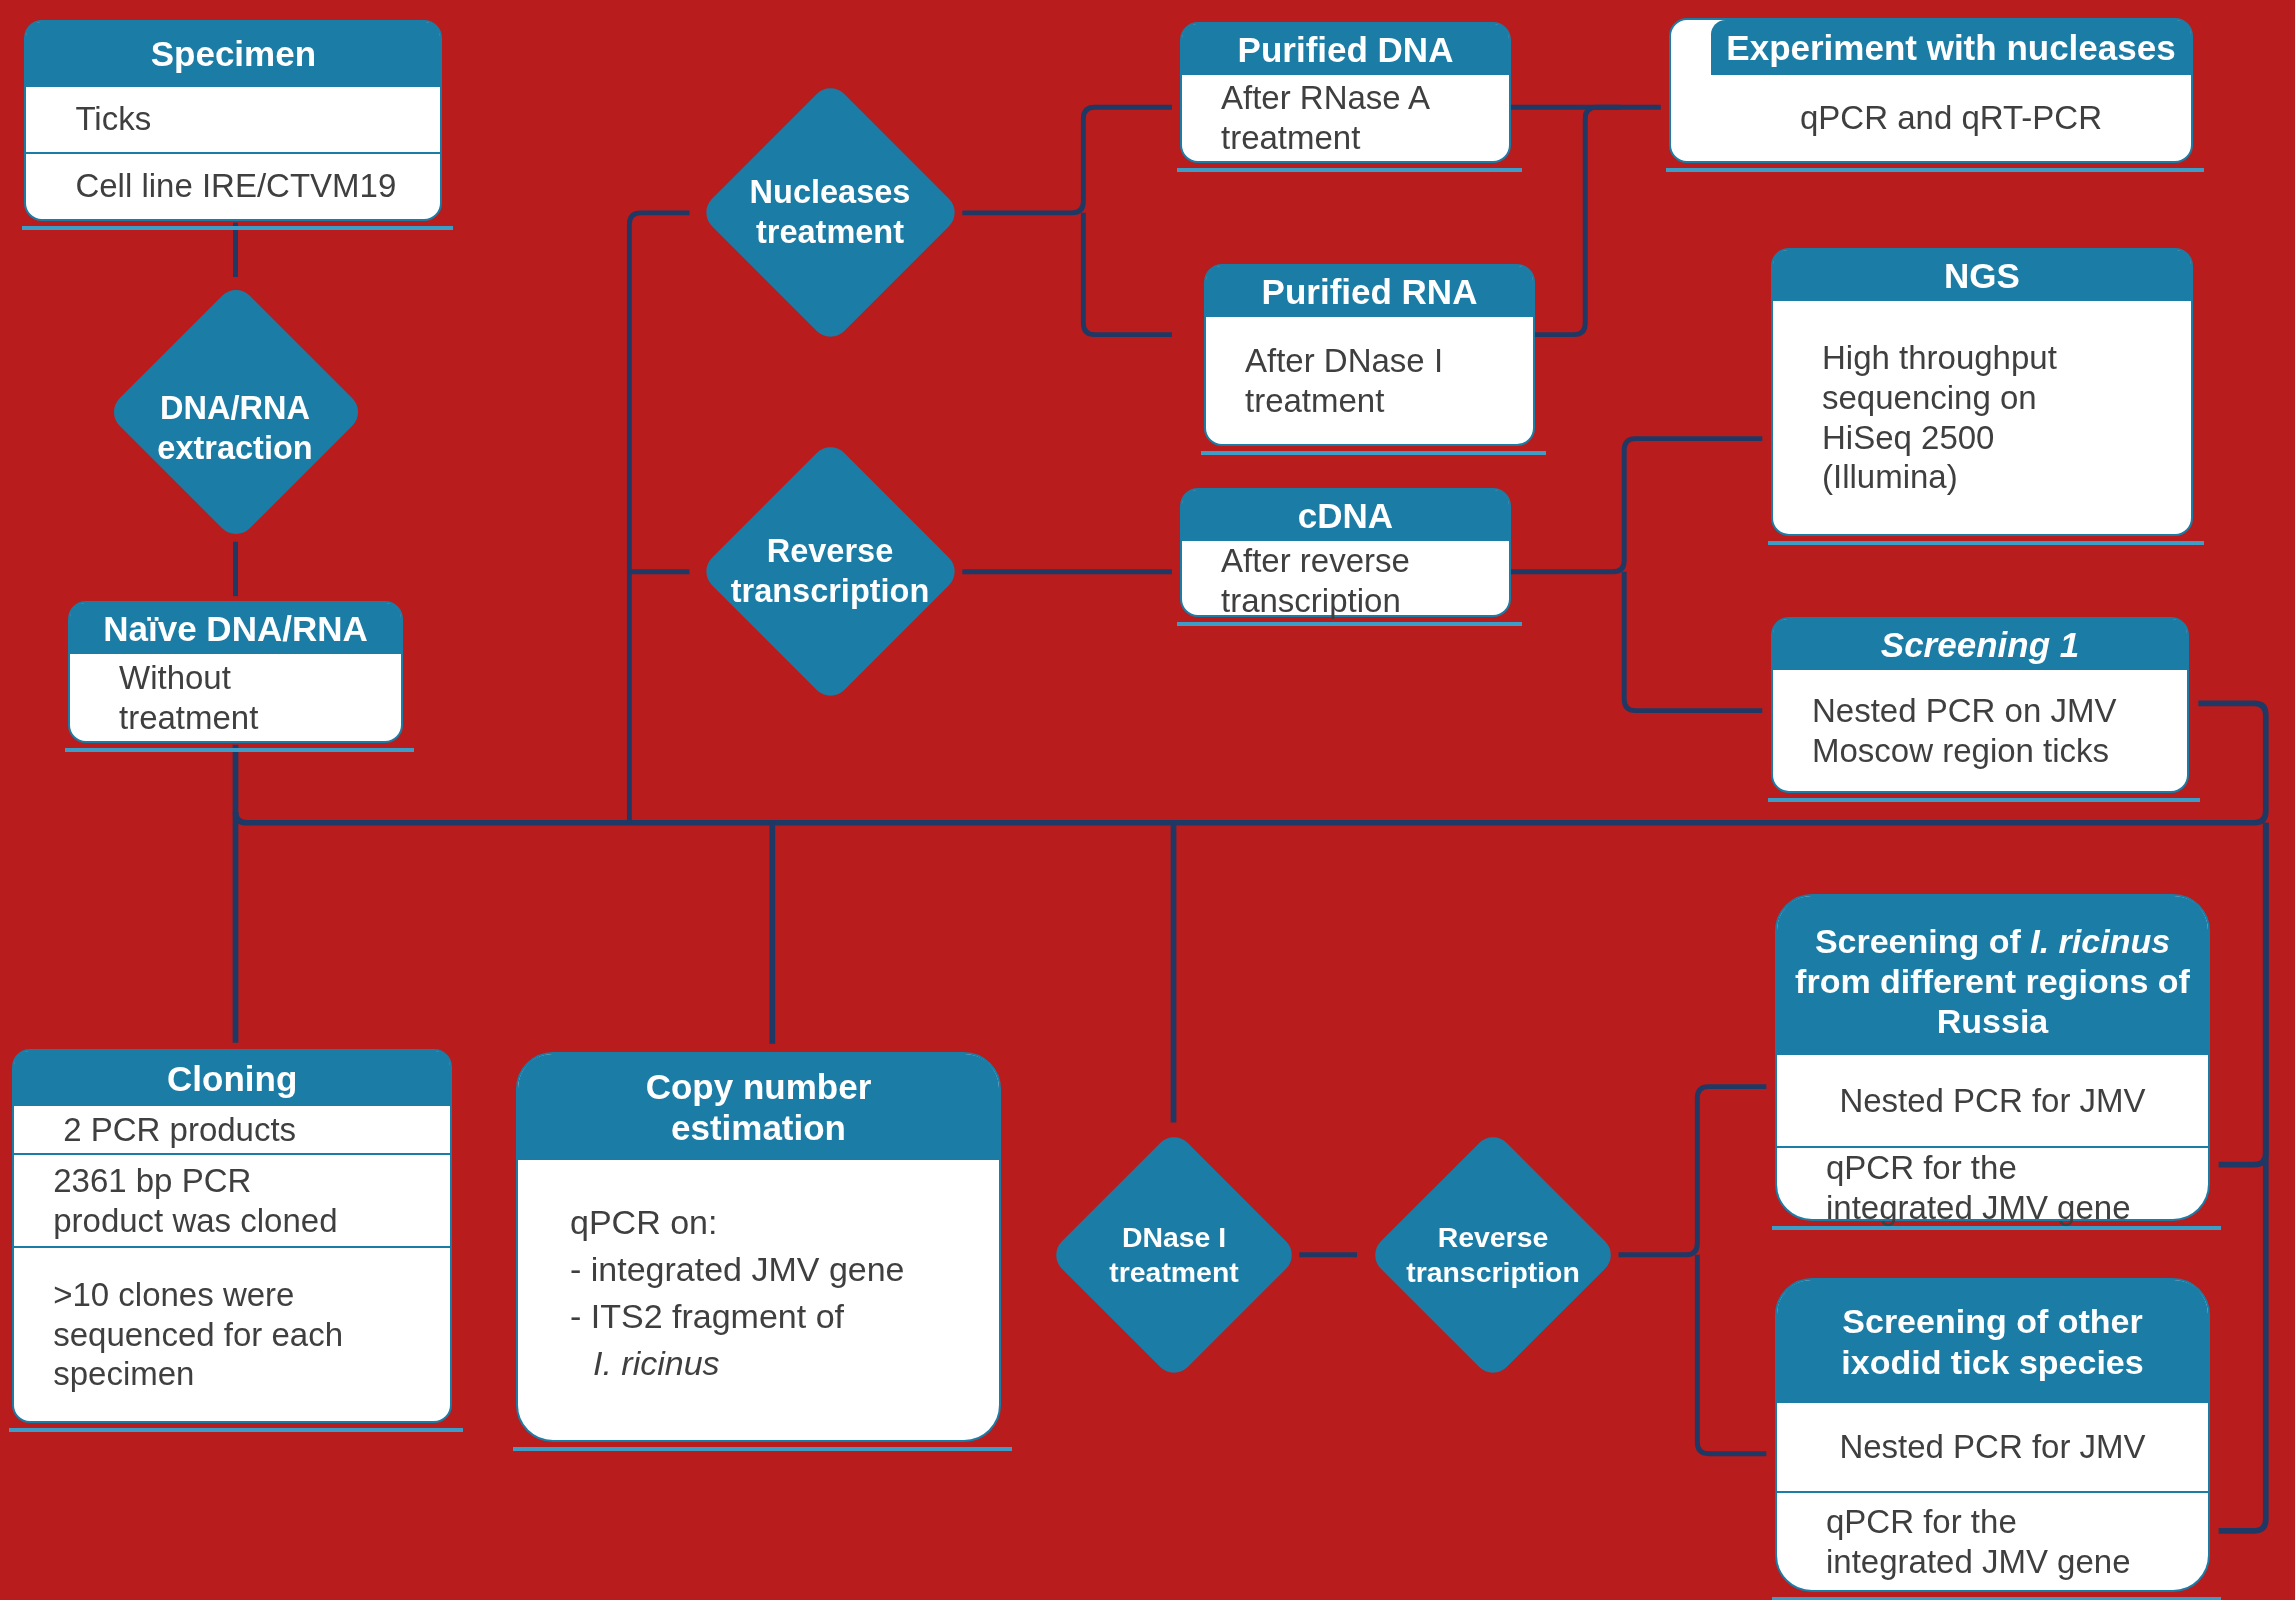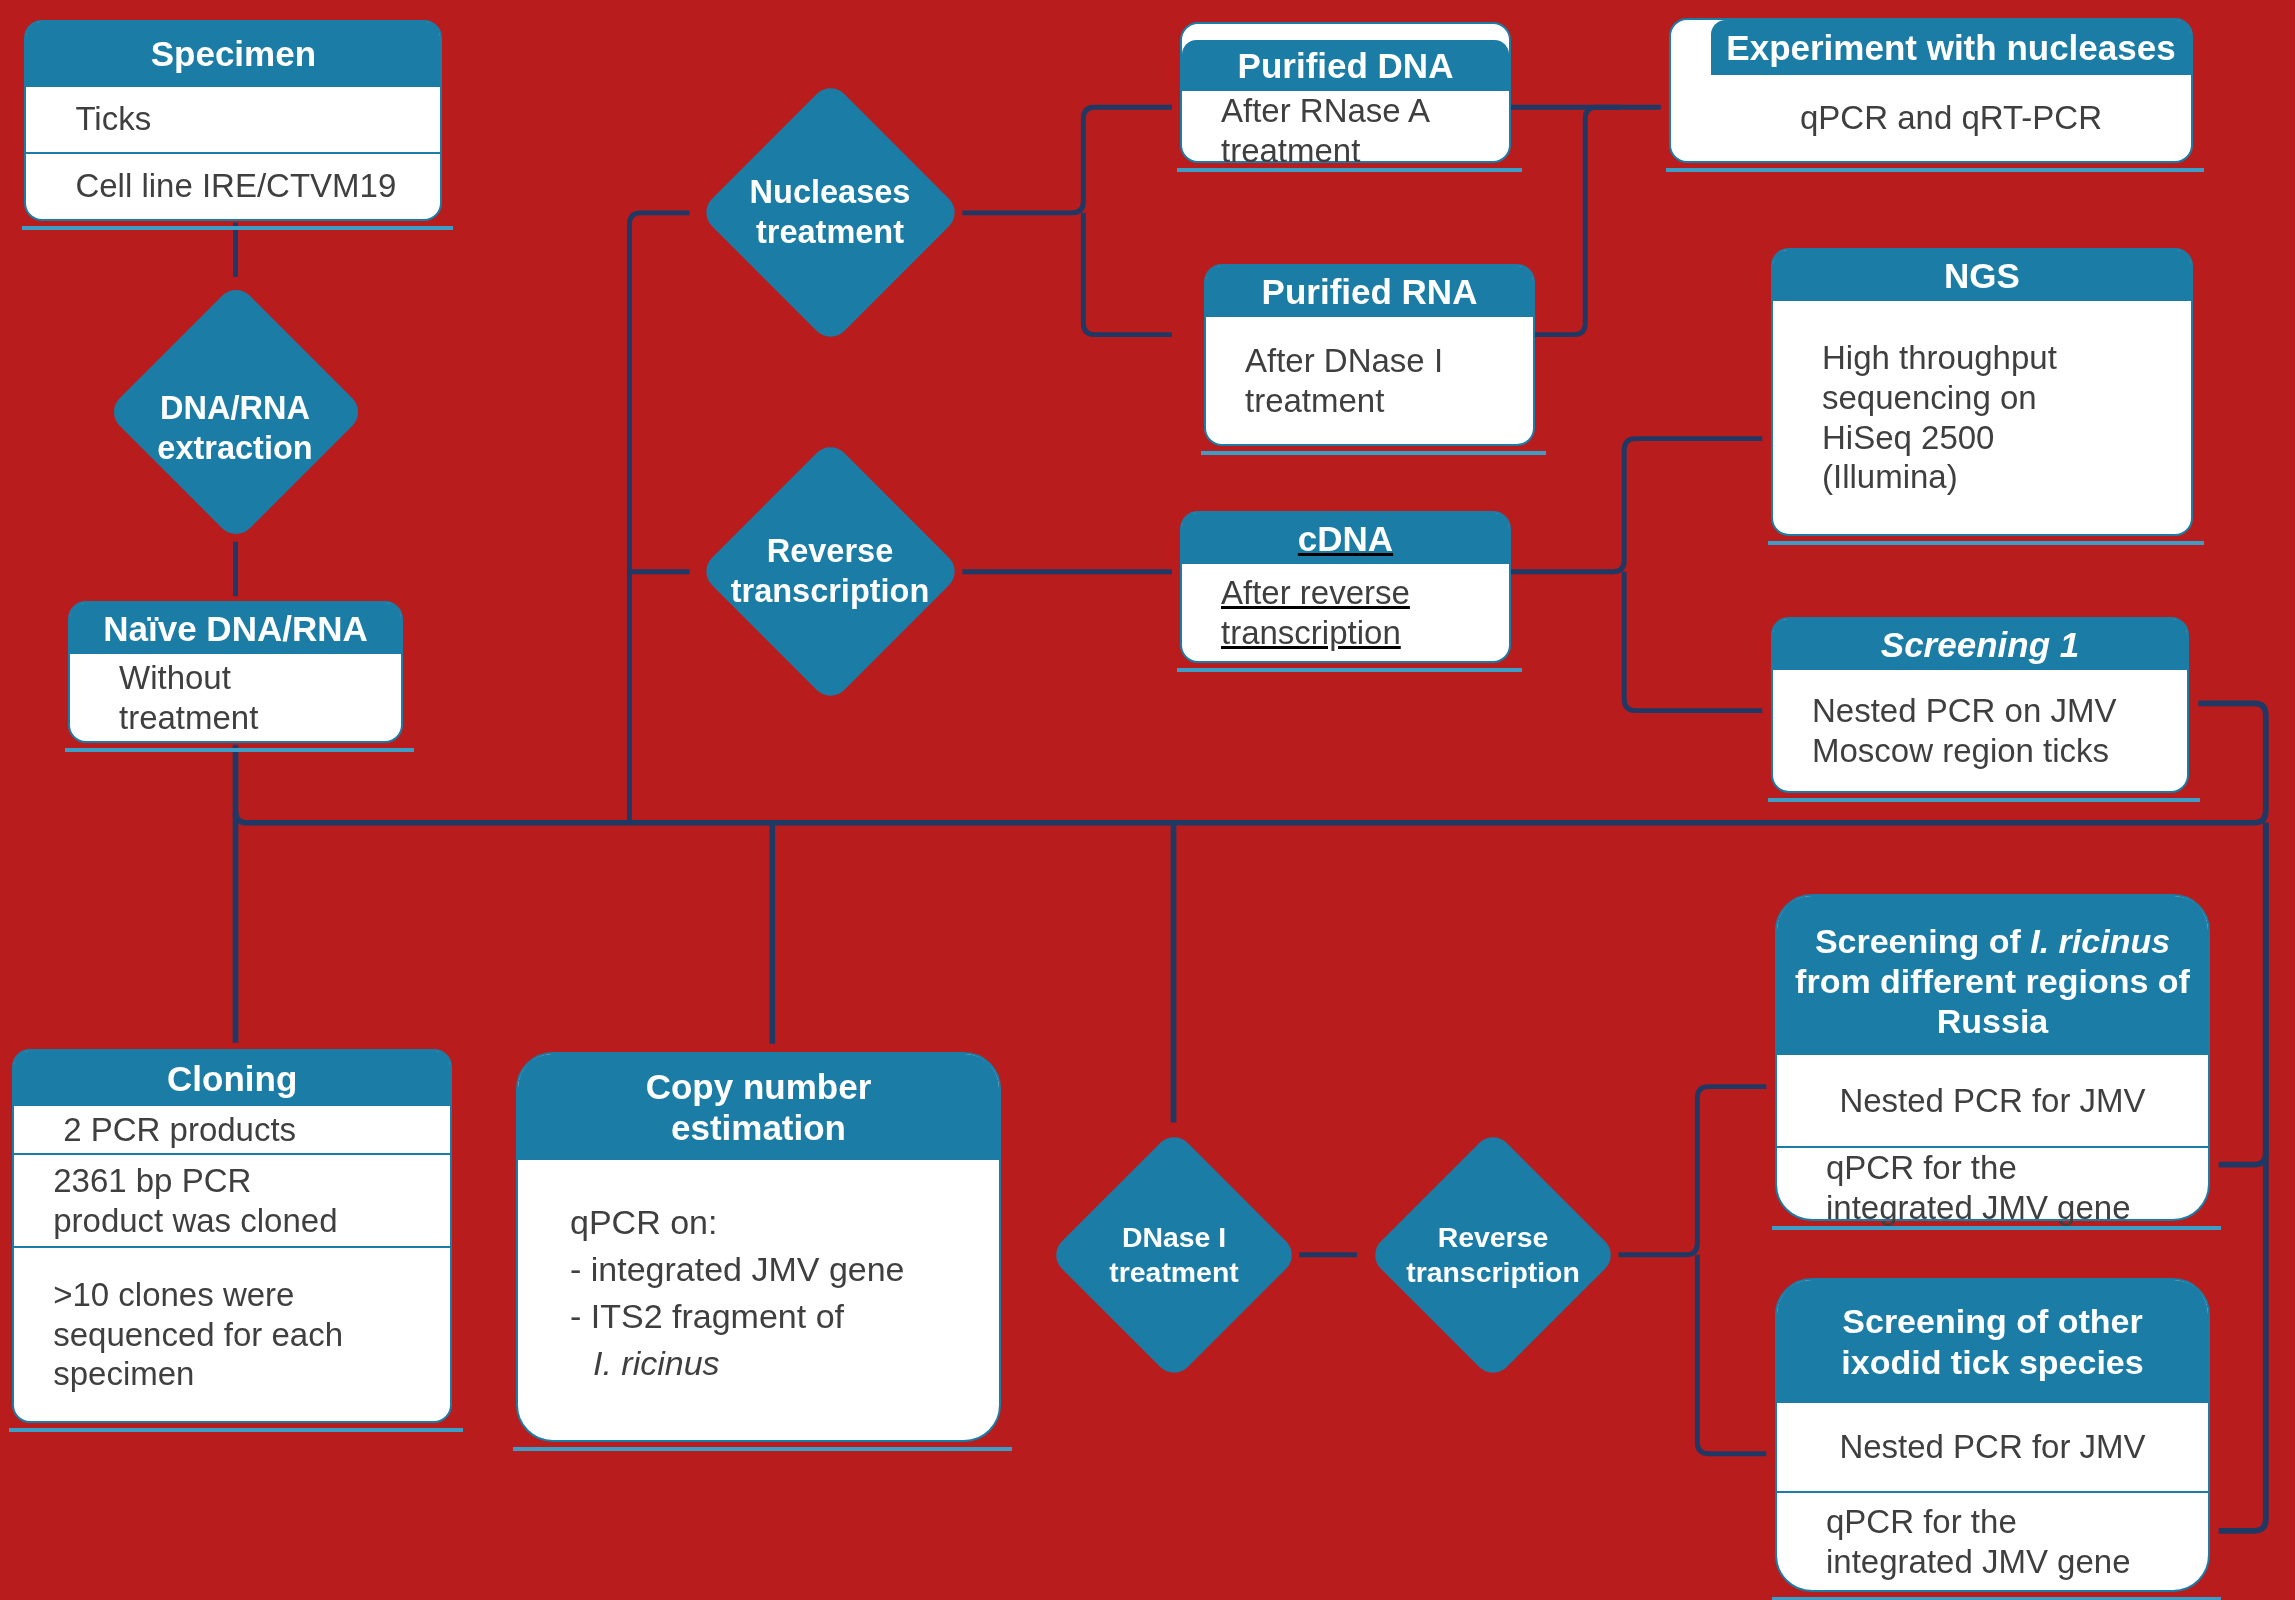--- a/index.html
+++ b/index.html
@@ -84,40 +84,40 @@
 
   <div class="diamond" style="left:737px;top:119px;width:187px;height:187px;"></div>
   <div class="dtext" style="position:absolute;left:692px;top:119px;width:276px;height:187px;z-index:2;transform:none;">Nucleases
 treatment</div>
 
   <div class="diamond" style="left:737px;top:478px;width:187px;height:187px;"></div>
   <div class="dtext" style="position:absolute;left:692px;top:478px;width:276px;height:187px;z-index:2;transform:none;">Reverse
 transcription</div>
 
   <div class="node" style="left:1180px;top:22px;width:331px;height:141px;">
-    <div class="hdr" style="flex:0 0 51px;margin-top:16px;">Purified DNA</div>
+    <div class="hdr" style="flex:0 0 51px;">Purified DNA</div>
     <div class="row pad-m" style="flex:1;">After RNase A
 treatment</div>
     <div class="underl"></div>
   </div>
 
   <div class="node" style="left:1204px;top:264px;width:331px;height:182px;">
     <div class="hdr" style="flex:0 0 51px;">Purified RNA</div>
     <div class="row pad-m" style="flex:1;">After DNase I
 treatment</div>
     <div class="underl"></div>
   </div>
 
   <div class="node" style="left:1669px;top:18px;width:524px;height:145px;padding-left:40px;">
     <div class="hdr" style="flex:0 0 55px;">Experiment with nucleases</div>
     <div class="row ctr" style="flex:1;border-radius:21px;">qPCR and qRT-PCR</div>
     <div class="underl"></div>
   </div>
 
-  <div class="node" style="left:1180px;top:511px;width:331px;height:152px;text-decoration:underline;">
+  <div class="node" style="left:1180px;top:488px;width:331px;height:129px;">
     <div class="hdr" style="flex:0 0 51px;">cDNA</div>
     <div class="row pad-m" style="flex:1;">After reverse
 transcription</div>
     <div class="underl"></div>
   </div>
 
   <div class="node" style="left:1771px;top:248px;width:422px;height:288px;">
     <div class="hdr" style="flex:0 0 51px;">NGS</div>
     <div class="row pad-l" style="flex:1;">High throughput
 sequencing on

